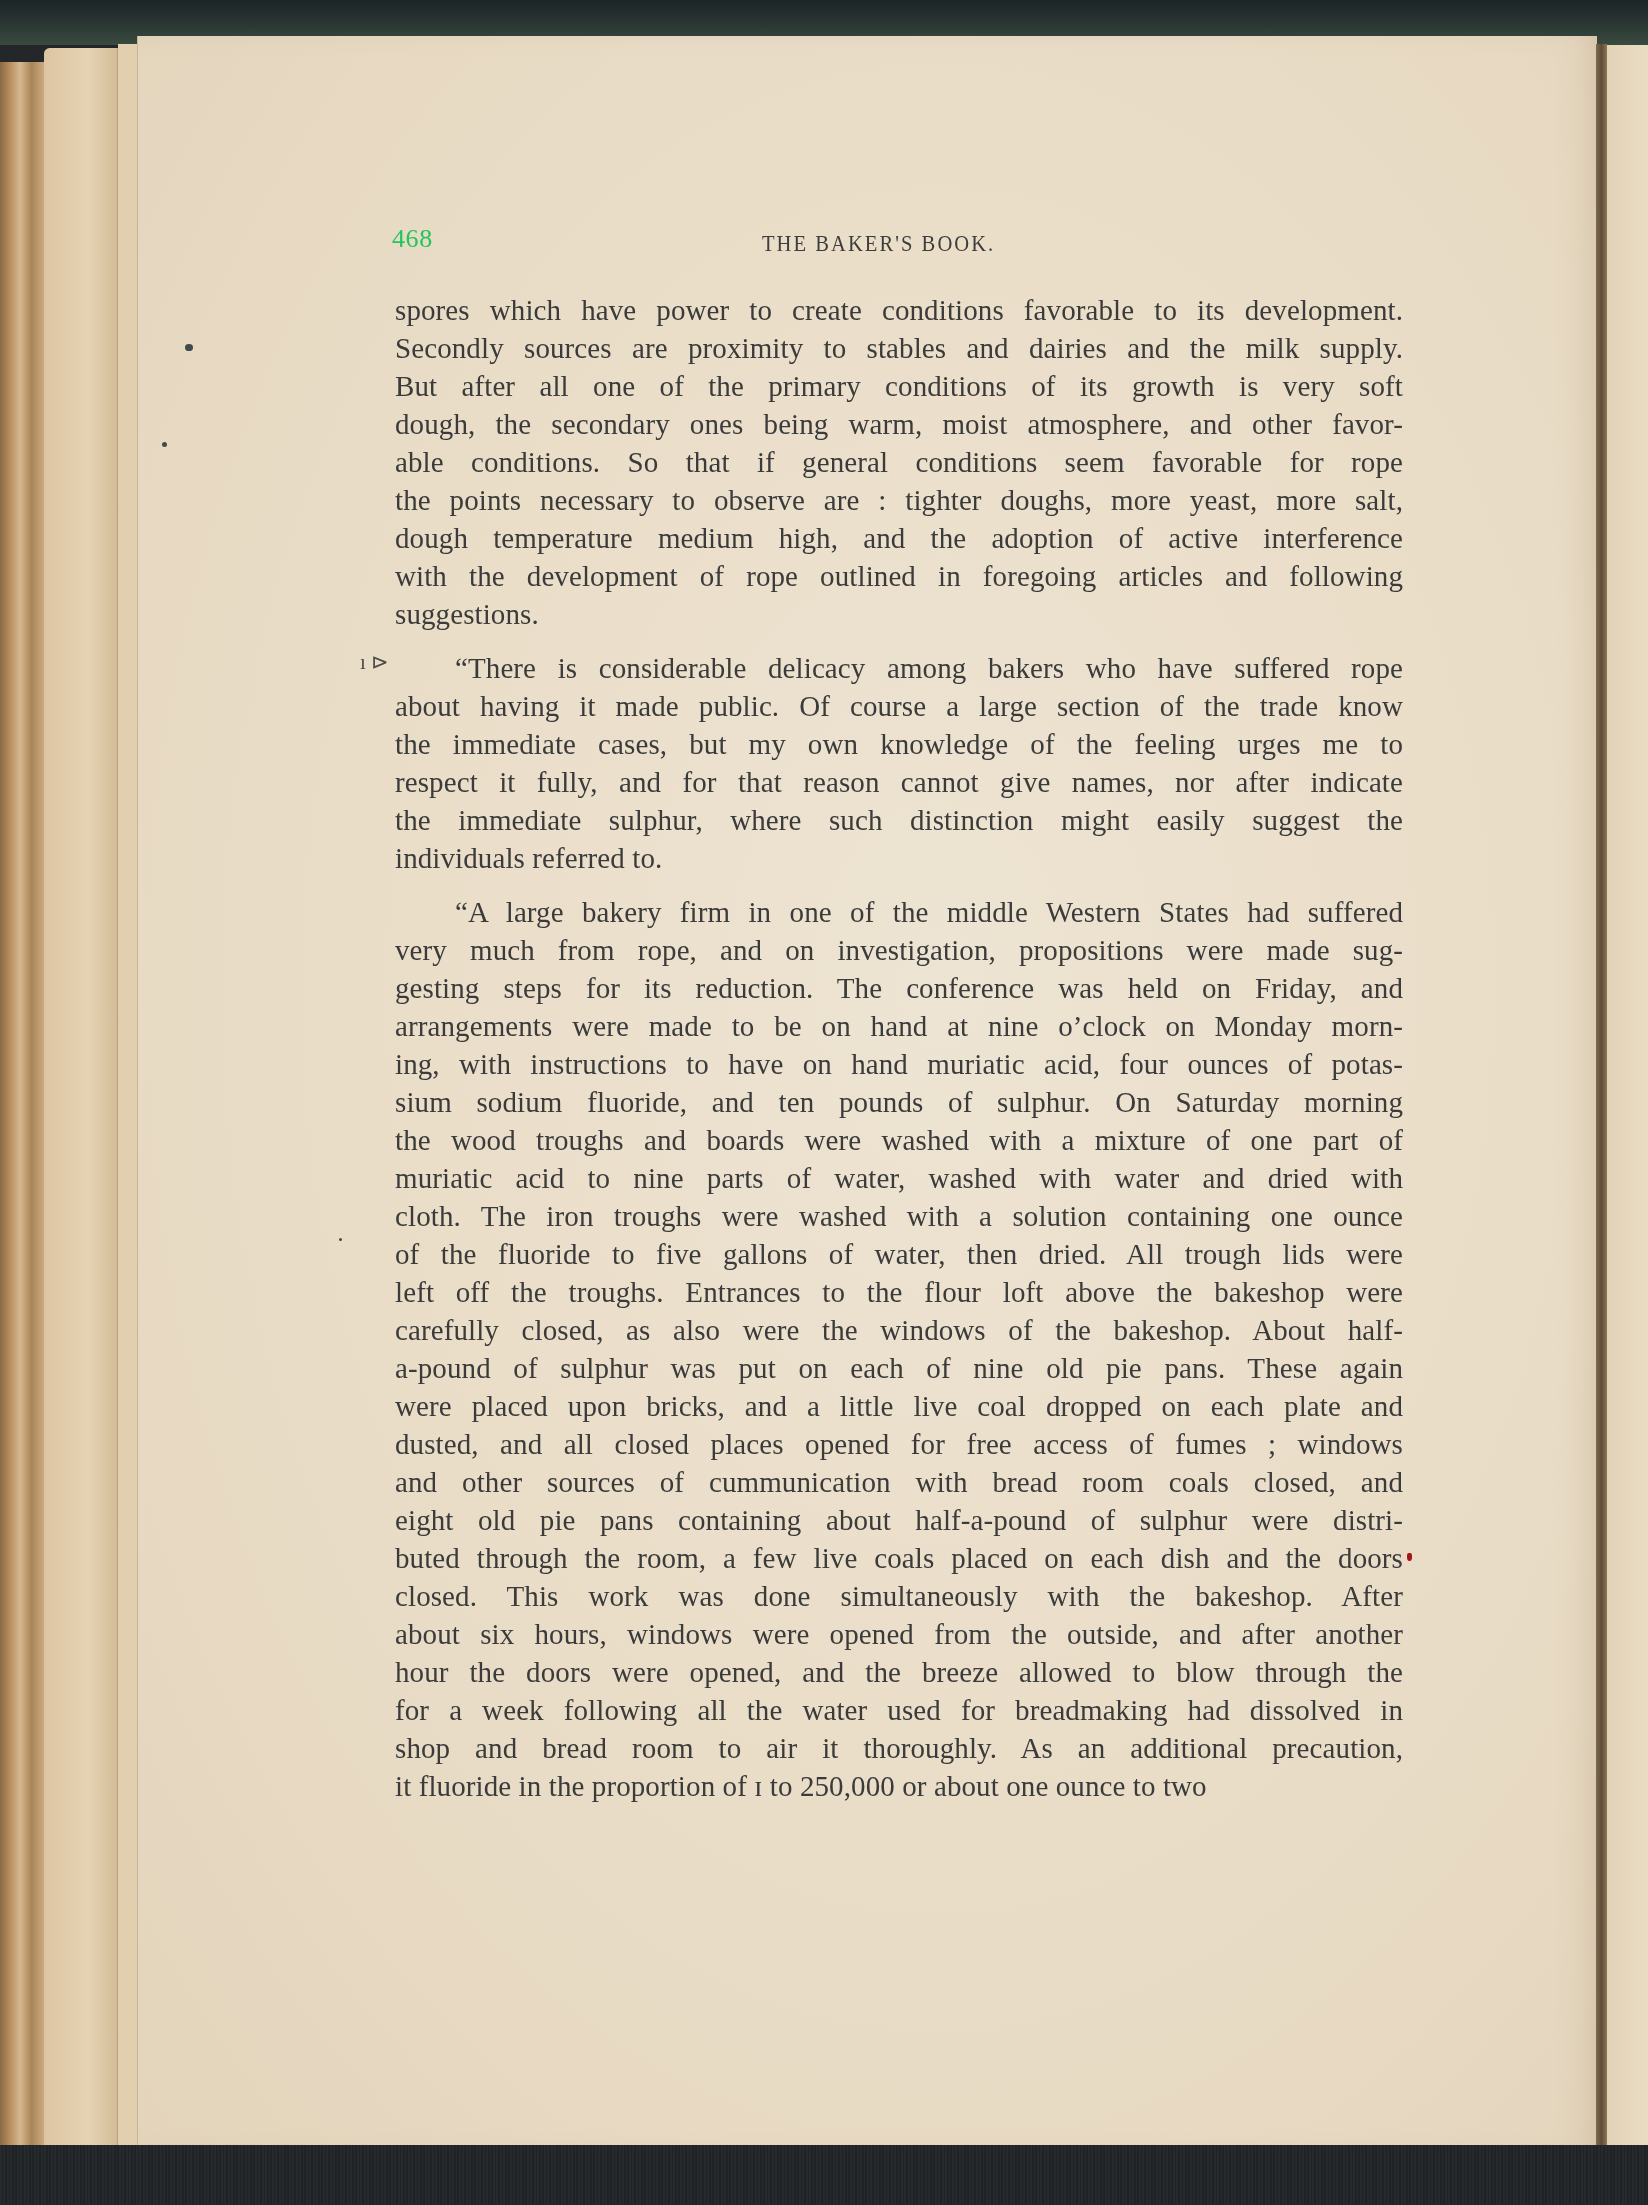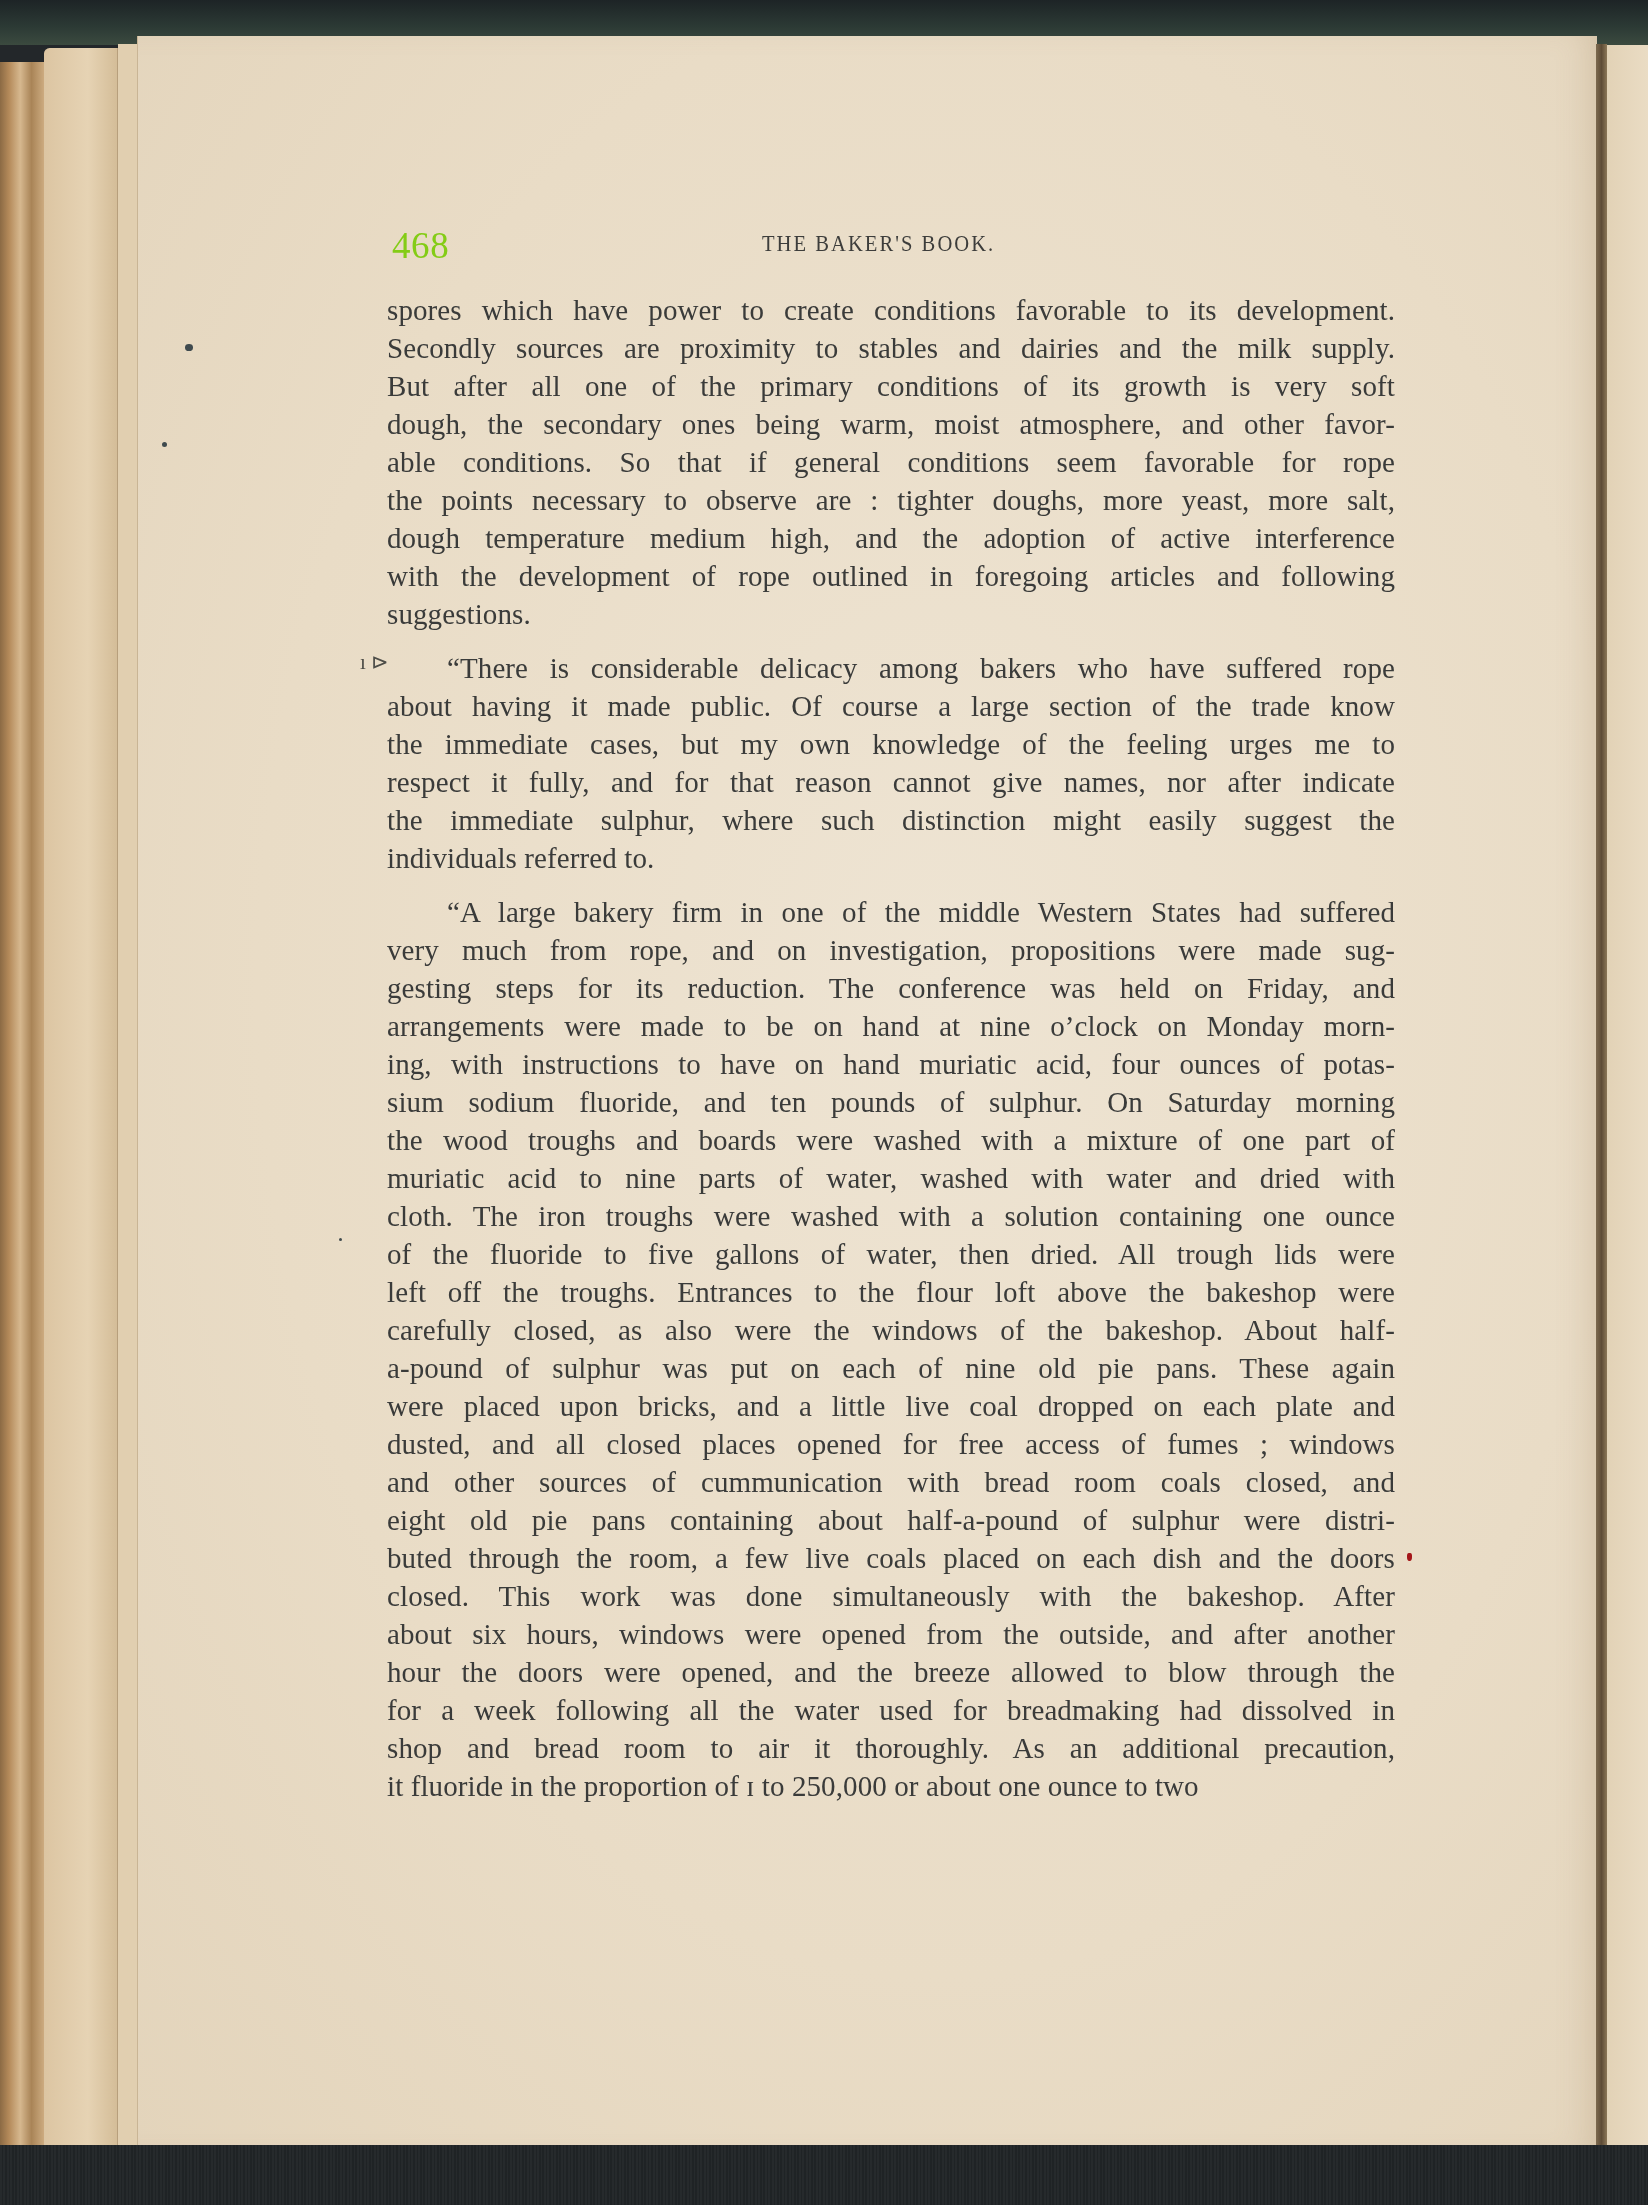--- a/index.html
+++ b/index.html
@@ -50,31 +50,31 @@
     .next-page {
       position: absolute; left: 1607px; top: 45px; width: 41px; height: 2106px;
       background: linear-gradient(90deg, #e2d2b6, #eadcc4);
     }
 
     .running-head {
       position: absolute; left: 392px; top: 224px; width: 1008px; height: 39px;
     }
     .page-number {
       position: absolute; left: 0; top: 0;
-      font-size: 37px; color: #84cc16; letter-spacing: 0.6px;
+      font-size: 26px; color: #22c55e; letter-spacing: 0.6px;
     }
     .head-title {
       position: absolute; left: 370px; top: 6.7px;
       font-size: 22.4px; color: #3d3d3b; letter-spacing: 2.2px;
       font-variant: small-caps; text-transform: uppercase;
       transform: scaleX(0.92); transform-origin: left;
     }
 
     .body-text {
-      position: absolute; left: 387px; top: 291px; width: 1008px;
+      position: absolute; left: 395px; top: 291px; width: 1008px;
       color: #3a3b3a;
       font-size: 29px;
       line-height: 38px;
     }
     .line {
       display: block; white-space: nowrap; height: 38px;
       text-align: justify; text-align-last: justify;
       letter-spacing: 0.1px;
     }
     .line.last { text-align-last: left; }

